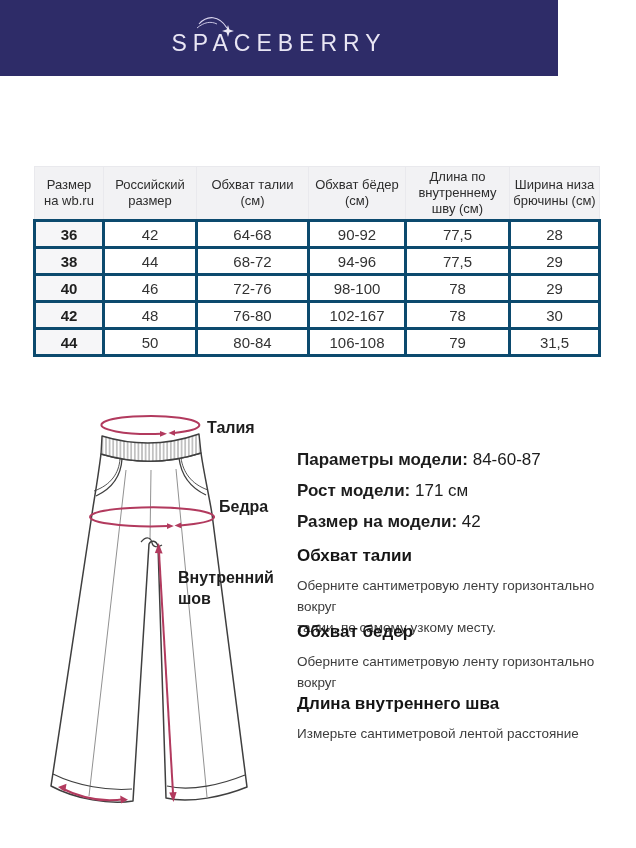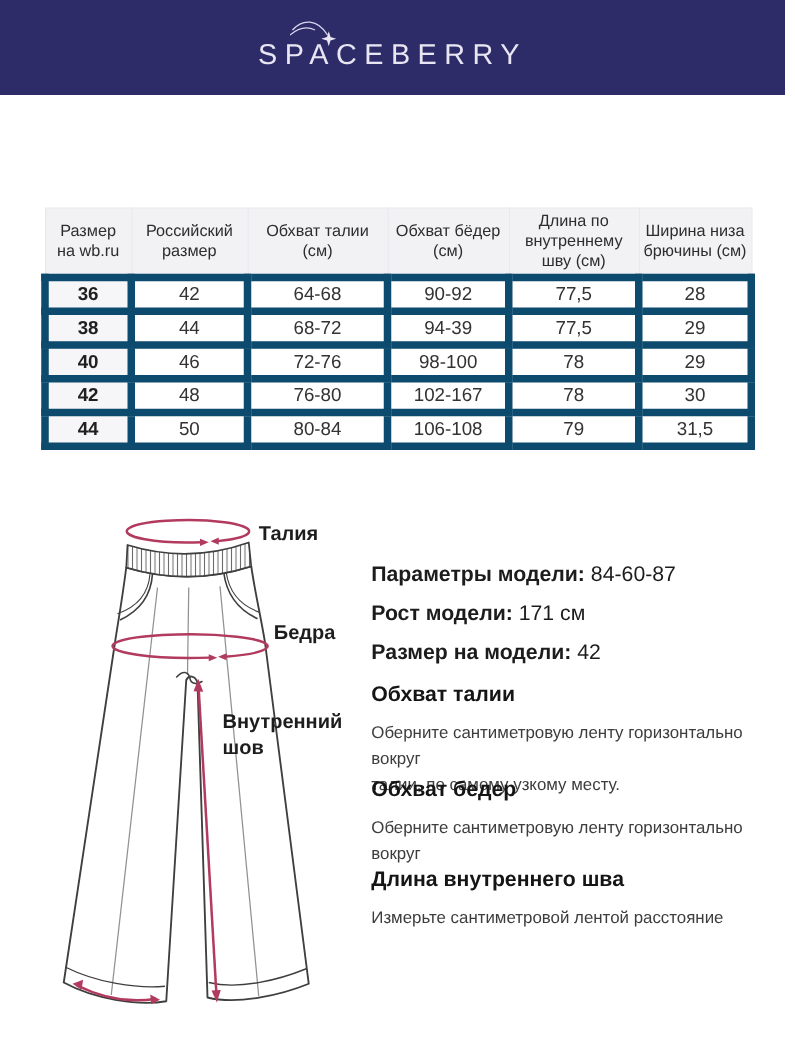--- a/index.html
+++ b/index.html
@@ -1,34 +1,34 @@
 <!DOCTYPE html>
 <html><head>
 <meta charset="utf-8">
 <style>
   * { box-sizing: border-box; }
   html,body { margin:0; padding:0; }
   body { font-family:"Liberation Sans", sans-serif; background:#fff; }
   .page { position:relative; width:636px; height:848px; background:#ffffff; overflow:hidden; }
 
   
-  .header { position:absolute; left:0; top:0; width:628px; height:76px;
+  .header { position:absolute; left:0; top:0; width:558px; height:76px;
             background:#2e2c68; display:flex; align-items:center; justify-content:center; }
   .logo { position:relative; color:#e9e6f4; font-size:23px; letter-spacing:6px;
           padding-top:10px; font-family:"Liberation Sans", sans-serif; }
   .logo svg.star { position:absolute; left:26px; top:-8px; }
 
   
   table.size-table { position:absolute; left:33px; top:166px; width:565px;
                      border-collapse:collapse; table-layout:fixed; }
   .size-table th { background:#f2f2f4; font-weight:normal; font-size:13px; line-height:16px;
                    color:#2d2d2d; height:54px; padding:2px 3px; border:1px solid #e9e9ed;
                    text-align:center; vertical-align:middle; }
   .size-table td { font-size:15px; color:#333; height:27px; padding:1px 2px;
-                   border:6px solid #0c4a6e; text-align:center; vertical-align:middle; }
+                   border:3px solid #0c4a6e; text-align:center; vertical-align:middle; }
   .size-table td.rowhead { background:#f6f6f8; font-weight:bold; color:#1f1f1f; }
 
   
   svg.pants { position:absolute; left:25px; top:390px; }
   .diagram-label { position:absolute; font-size:16px; font-weight:bold; color:#1d1d1d; line-height:21px; }
   .lbl-waist  { left:207px; top:417px; }
   .lbl-hips   { left:219px; top:496px; }
   .lbl-inseam { left:178px; top:567px; width:104px; }
   .lbl-hem    { left:62px;  top:807px; }
 
@@ -81,21 +81,21 @@
         <td>42</td>
         <td>64-68</td>
         <td>90-92</td>
         <td>77,5</td>
         <td>28</td>
       </tr>
       <tr>
         <td class="rowhead">38</td>
         <td>44</td>
         <td>68-72</td>
-        <td>94-39</td>
+        <td>94-96</td>
         <td>77,5</td>
         <td>29</td>
       </tr>
       <tr>
         <td class="rowhead">40</td>
         <td>46</td>
         <td>72-76</td>
         <td>98-100</td>
         <td>78</td>
         <td>29</td>

